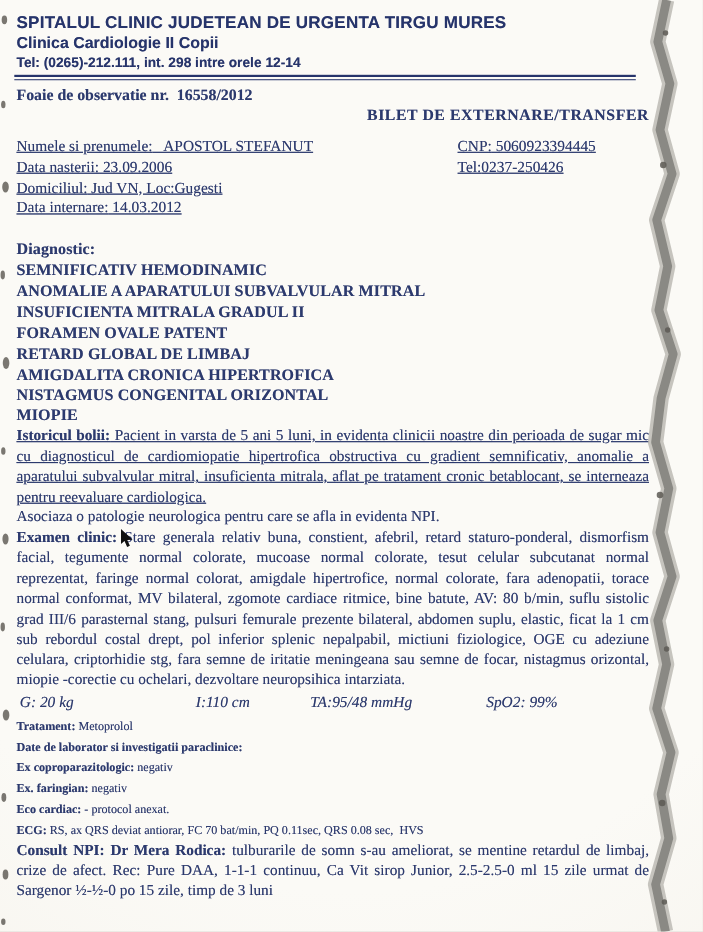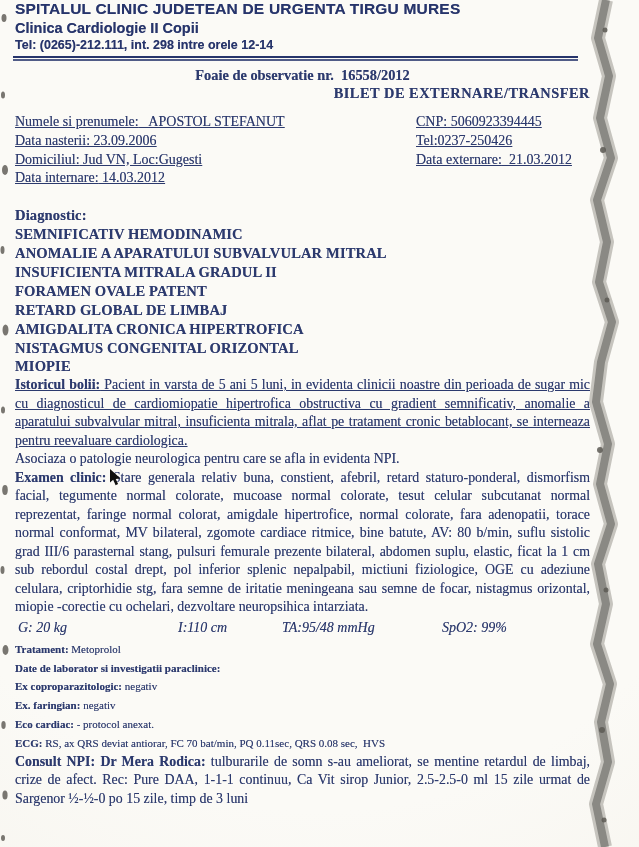--- a/index.html
+++ b/index.html
@@ -1,35 +1,35 @@
 <!DOCTYPE html>
 <html><head>
 <meta charset="utf-8">
 <style>
   html,body { margin:0; padding:0; background:#dddad4; }
   .page {
     position:relative;
     width:639px; height:847px;
     margin:0 auto;
     box-sizing:border-box;
-    padding:0 49px 0 15px;
+    padding:12px 49px 0 15px;
     overflow:hidden;
     background: radial-gradient(130% 105% at 50% 38%, #fbfaf6 55%, #f4f1e9 100%);
     font-family:"Liberation Serif", serif;
     color:#2c3a6e;
   }
   .ink { text-shadow: 0 0 .5px rgba(43,55,105,.55); }
 
   
   .hospital { font-family:"Liberation Sans", sans-serif; font-weight:700; font-size:15.5px; line-height:18px; color:#26346b; letter-spacing:.2px; }
   .clinic   { font-family:"Liberation Sans", sans-serif; font-weight:700; font-size:14.5px; line-height:17px; color:#26346b; margin-top:2px; }
   .phone    { font-family:"Liberation Sans", sans-serif; font-weight:700; font-size:12.5px; line-height:15px; color:#26346b; margin-top:1px; }
   .rule { height:5px; width:565px; margin:3px 0 6px -2px;
           background: linear-gradient(#26346b 0 2px, rgba(0,0,0,0) 2px 3.4px, rgba(38,52,107,.8) 3.4px 5px); }
-  .sheet-title { text-align:center; font-weight:700; font-size:14.4px; line-height:17px; white-space:pre-wrap; }
+  .sheet-title { font-weight:700; font-size:14.4px; line-height:17px; white-space:pre-wrap; }
   .doc-title   { text-align:right; font-weight:700; font-size:14.4px; line-height:17px; letter-spacing:.5px; margin-top:1px; }
 
   
   .patient { display:flex; margin-top:11px; font-size:14px; line-height:18.8px;text-decoration:underline; }
   .col-left { width:401px; flex:none; }
   .col-right { flex:1; }
   .kv { white-space:pre-wrap; }
 
   
   .diagnostic { margin-top:18px; font-weight:700; font-size:14.6px; line-height:18.9px; letter-spacing:.1px; }
@@ -74,21 +74,20 @@
   <section class="patient">
     <div class="col-left">
       <div class="kv"><span>Numele si prenumele:</span><span>   APOSTOL STEFANUT</span></div>
       <div class="kv"><span>Data nasterii:</span><span> 23.09.2006</span></div>
       <div class="kv"><span>Domiciliul:</span><span> Jud VN, Loc:Gugesti</span></div>
       <div class="kv"><span>Data internare:</span><span> 14.03.2012</span></div>
     </div>
     <div class="col-right">
       <div class="kv"><span>CNP:</span><span> 5060923394445</span></div>
       <div class="kv"><span>Tel:</span><span>0237-250426</span></div>
-      <div class="kv"><span>Data externare:</span><span>  21.03.2012</span></div>
     </div>
   </section>
 
   <section class="diagnostic">
     <div>Diagnostic:</div>
     <div>SEMNIFICATIV HEMODINAMIC</div>
     <div>ANOMALIE A APARATULUI SUBVALVULAR MITRAL</div>
     <div>INSUFICIENTA MITRALA GRADUL II</div>
     <div>FORAMEN OVALE PATENT</div>
     <div>RETARD GLOBAL DE LIMBAJ</div>

